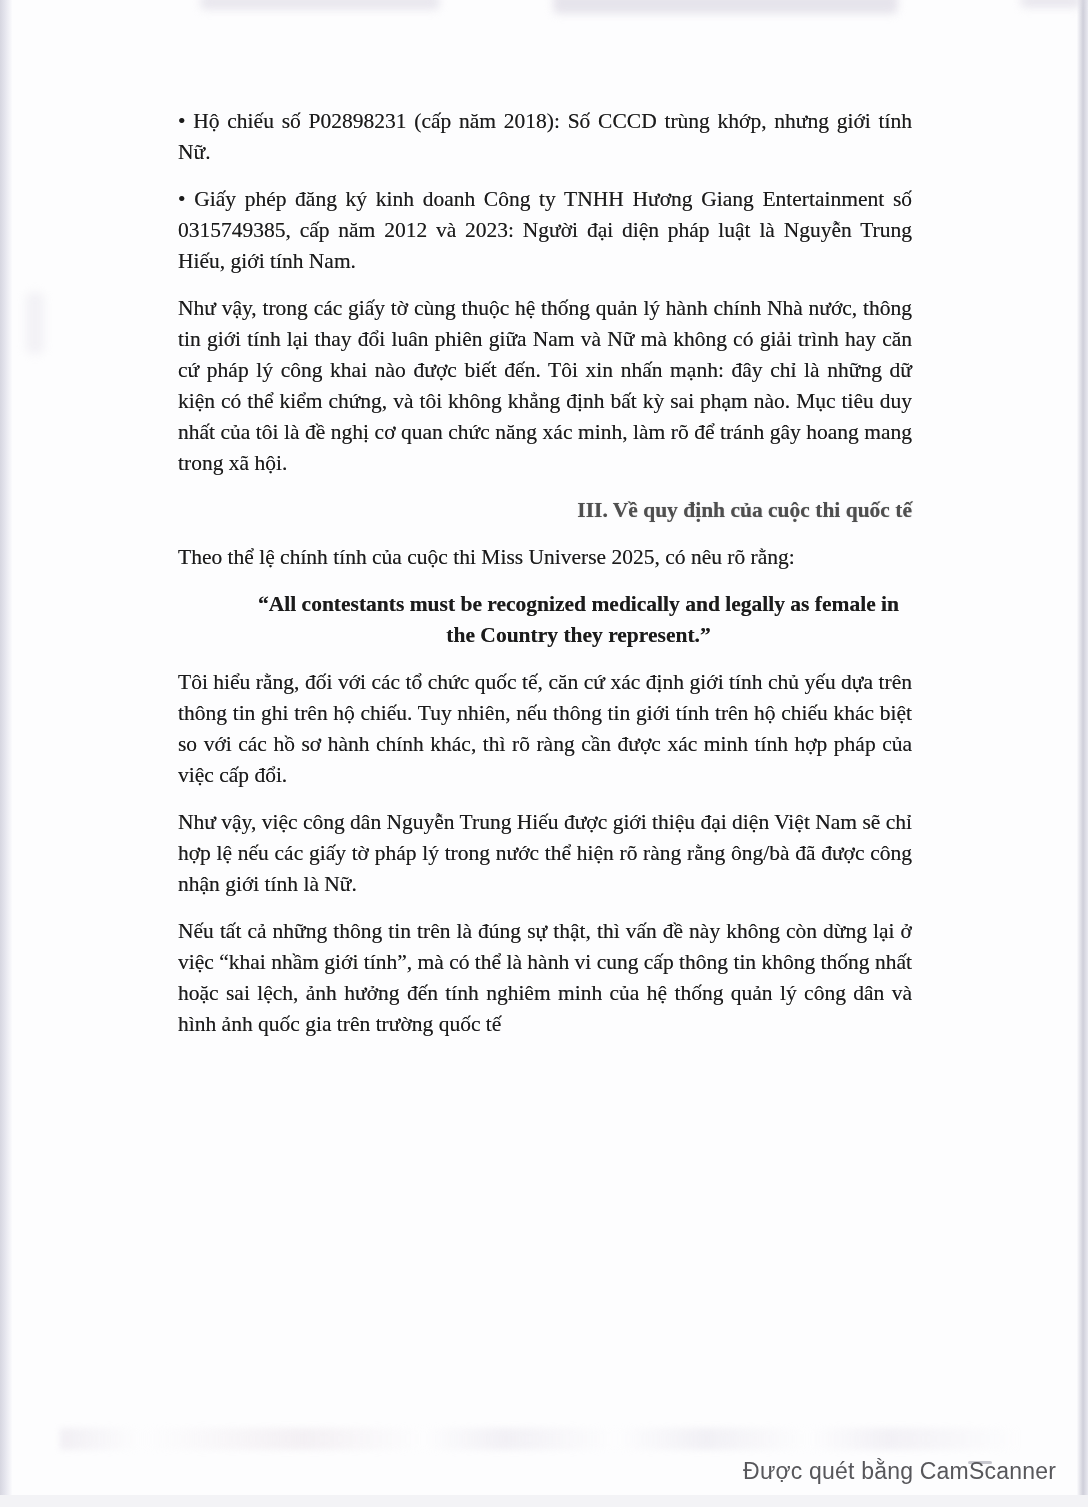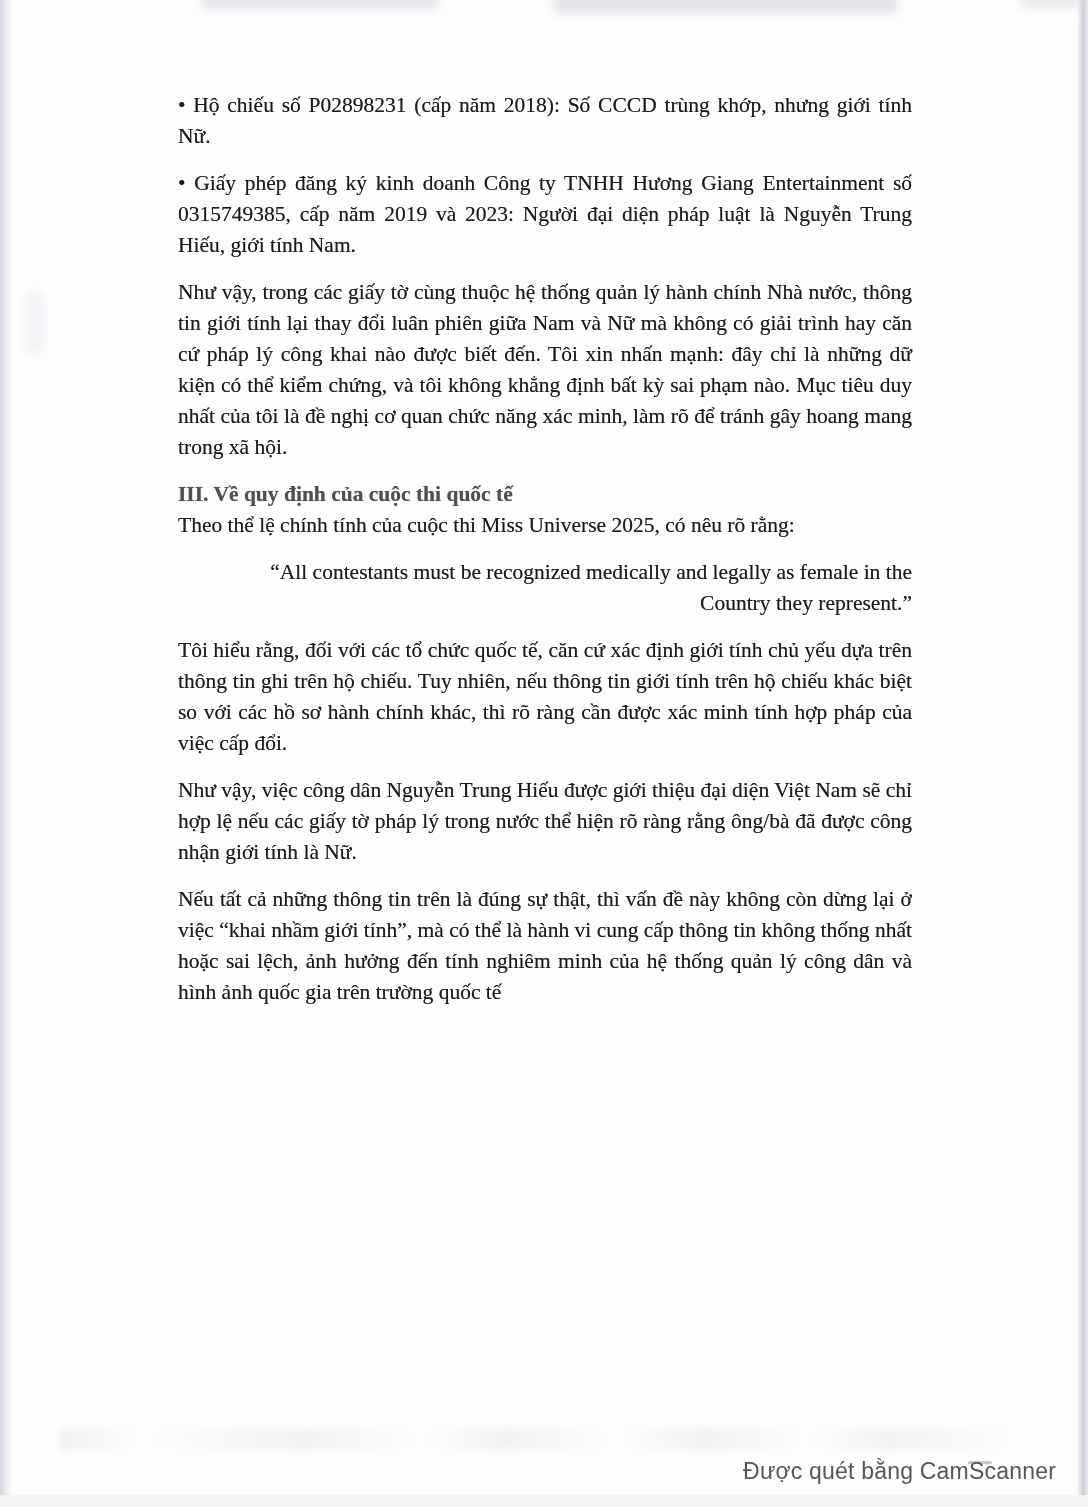--- a/index.html
+++ b/index.html
@@ -63,34 +63,35 @@
     position: absolute;
     left: 178px;
     top: 90px;
     width: 734px;
     font-size: 21.5px;
     line-height: 31px;
     color: #1b1b1b;
     text-shadow: 0 0 0.5px rgba(20,20,20,0.55);
   }
   .para, .bullet {
-    margin: 0 0 16px 0;
+    margin: 16px 0 16px 0;
     text-align: justify;
   }
   .heading {
     margin: 0;
     font-weight: bold;
     color: #4f4f4f;
     text-shadow: 0 0 0.8px rgba(80,80,80,0.6);
-    text-align: left;
+    text-align: right;
     font-family: Liberation Serif, serif;
   }
   .quote {
     margin: 14px 0 16px 67px;
-    text-align: right;
+    text-align: center;
+    font-weight: bold;
   }
   
   .watermark {
     position: absolute;
     right: 32px;
     top: 1458px;
     font-family: "Liberation Sans", sans-serif;
     font-size: 23px;
     color: #57575b;
     letter-spacing: 0.2px;
@@ -114,21 +115,21 @@
 <div class="edge-right"></div>
 <div class="smudge smudge-top-1"></div>
 <div class="smudge smudge-top-2"></div>
 <div class="smudge smudge-top-3"></div>
 <div class="smudge smudge-mid-left"></div>
 <div class="ghost-bottom"></div>
 <div class="bottom-strip"></div>
 
 <div class="doc-content">
   <p class="bullet">• Hộ chiếu số P02898231 (cấp năm 2018): Số CCCD trùng khớp, nhưng giới tính Nữ.</p>
-  <p class="bullet">• Giấy phép đăng ký kinh doanh Công ty TNHH Hương Giang Entertainment số 0315749385, cấp năm 2019 và 2023: Người đại diện pháp luật là Nguyễn Trung Hiếu, giới tính Nam.</p>
+  <p class="bullet">• Giấy phép đăng ký kinh doanh Công ty TNHH Hương Giang Entertainment số 0315749385, cấp năm 2012 và 2023: Người đại diện pháp luật là Nguyễn Trung Hiếu, giới tính Nam.</p>
   <p class="para">Như vậy, trong các giấy tờ cùng thuộc hệ thống quản lý hành chính Nhà nước, thông tin giới tính lại thay đổi luân phiên giữa Nam và Nữ mà không có giải trình hay căn cứ pháp lý công khai nào được biết đến. Tôi xin nhấn mạnh: đây chỉ là những dữ kiện có thể kiểm chứng, và tôi không khẳng định bất kỳ sai phạm nào. Mục tiêu duy nhất của tôi là đề nghị cơ quan chức năng xác minh, làm rõ để tránh gây hoang mang trong xã hội.</p>
   <p class="heading">III. Về quy định của cuộc thi quốc tế</p>
   <p class="para">Theo thể lệ chính tính của cuộc thi Miss Universe 2025, có nêu rõ rằng:</p>
   <p class="quote">“All contestants must be recognized medically and legally as female in the Country they represent.”</p>
   <p class="para">Tôi hiểu rằng, đối với các tổ chức quốc tế, căn cứ xác định giới tính chủ yếu dựa trên thông tin ghi trên hộ chiếu. Tuy nhiên, nếu thông tin giới tính trên hộ chiếu khác biệt so với các hồ sơ hành chính khác, thì rõ ràng cần được xác minh tính hợp pháp của việc cấp đổi.</p>
   <p class="para">Như vậy, việc công dân Nguyễn Trung Hiếu được giới thiệu đại diện Việt Nam sẽ chỉ hợp lệ nếu các giấy tờ pháp lý trong nước thể hiện rõ ràng rằng ông/bà đã được công nhận giới tính là Nữ.</p>
   <p class="para">Nếu tất cả những thông tin trên là đúng sự thật, thì vấn đề này không còn dừng lại ở việc “khai nhầm giới tính”, mà có thể là hành vi cung cấp thông tin không thống nhất hoặc sai lệch, ảnh hưởng đến tính nghiêm minh của hệ thống quản lý công dân và hình ảnh quốc gia trên trường quốc tế</p>
 </div>
 
 <div class="watermark-dash"></div>

